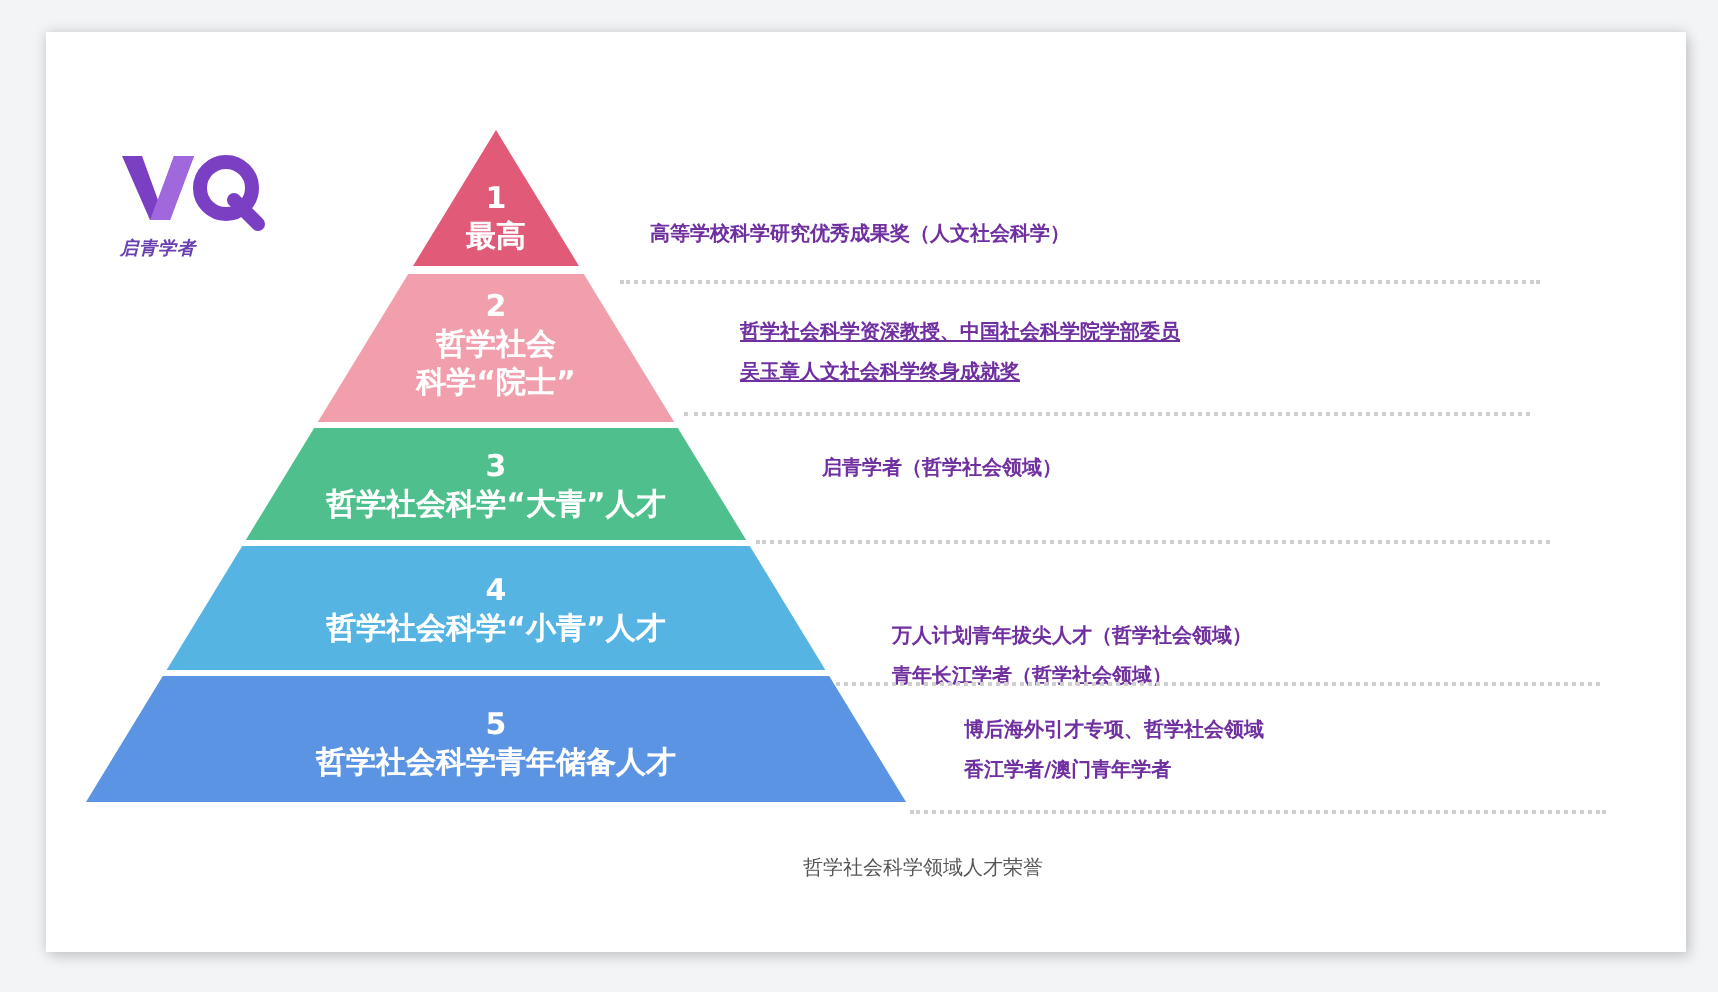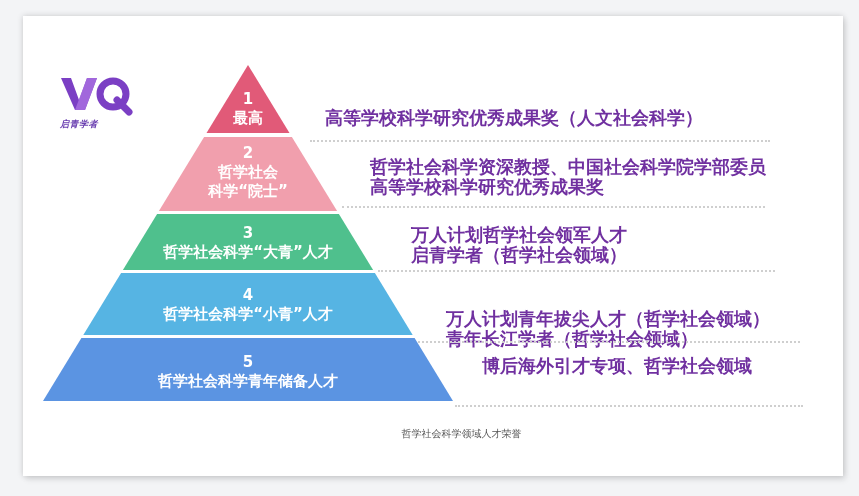--- a/index.html
+++ b/index.html
@@ -18,21 +18,21 @@
     position: absolute; left: 60px; top: 118px; width: 60px; text-align: left;
     font-size: 9px; color: #6a3fb0; font-weight: bold; letter-spacing: 0.5px; font-style: italic;
   }
   svg.pyramid { position: absolute; left: 0; top: 0; }
   .layer-text {
     position: absolute; color: #ffffff; font-weight: bold; text-align: center;
     font-size: 15px; line-height: 19px; transform: translateX(-50%);
     white-space: nowrap;
   }
   .desc {
-    position: absolute; color: #7030a0; font-weight: bold; font-size: 18px;
+    position: absolute; color: #7030a0; font-weight: bold; font-size: 10px;
     line-height: 20px; white-space: nowrap;
   }
   .dots {
     position: absolute; height: 0; border-top: 2px dotted #cfcfcf;
   }
   .caption {
     position: absolute; left: 0; width: 859px; top: 427px; text-align: center;
     font-size: 10px; color: #555555; padding-left: 32px;
   }
 </style>
@@ -77,36 +77,36 @@
 <div class="layer-text" style="left:248px; top:353px;">
   <div>5</div>
   <div>哲学社会科学青年储备人才</div>
 </div>
 
 <div class="desc" style="left:325px; top:108px;">
   <div>高等学校科学研究优秀成果奖（人文社会科学）</div>
 </div>
 <div class="dots" style="left:310px; width:460px; top:140px;"></div>
 
-<div class="desc" style="left:370px; top:157px;">
+<div class="desc" style="left:370px; top:157px;text-decoration:underline;">
   <div>哲学社会科学资深教授、中国社会科学院学部委员</div>
-  <div>高等学校科学研究优秀成果奖</div>
+  <div>吴玉章人文社会科学终身成就奖</div>
 </div>
 <div class="dots" style="left:342px; width:423px; top:206px;"></div>
 
 <div class="desc" style="left:411px; top:225px;">
-  <div>万人计划哲学社会领军人才</div>
   <div>启青学者（哲学社会领域）</div>
 </div>
 <div class="dots" style="left:378px; width:397px; top:270px;"></div>
 
 <div class="desc" style="left:446px; top:309px;">
   <div>万人计划青年拔尖人才（哲学社会领域）</div>
   <div>青年长江学者（哲学社会领域）</div>
 </div>
 <div class="dots" style="left:418px; width:382px; top:341px;"></div>
 
 <div class="desc" style="left:482px; top:356px;">
   <div>博后海外引才专项、哲学社会领域</div>
+  <div>香江学者/澳门青年学者</div>
 </div>
 <div class="dots" style="left:455px; width:348px; top:405px;"></div>
 
 <div class="caption">哲学社会科学领域人才荣誉</div>
 
 </body></html>

